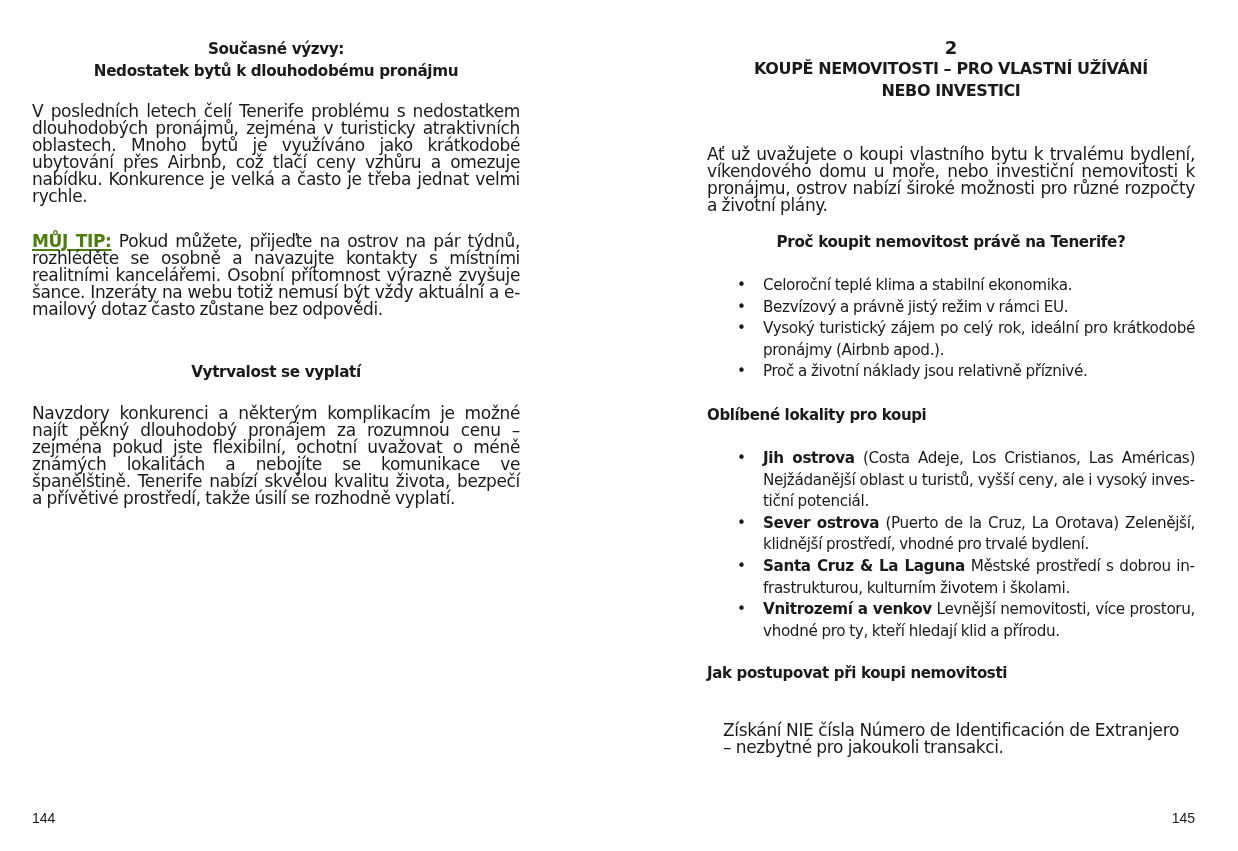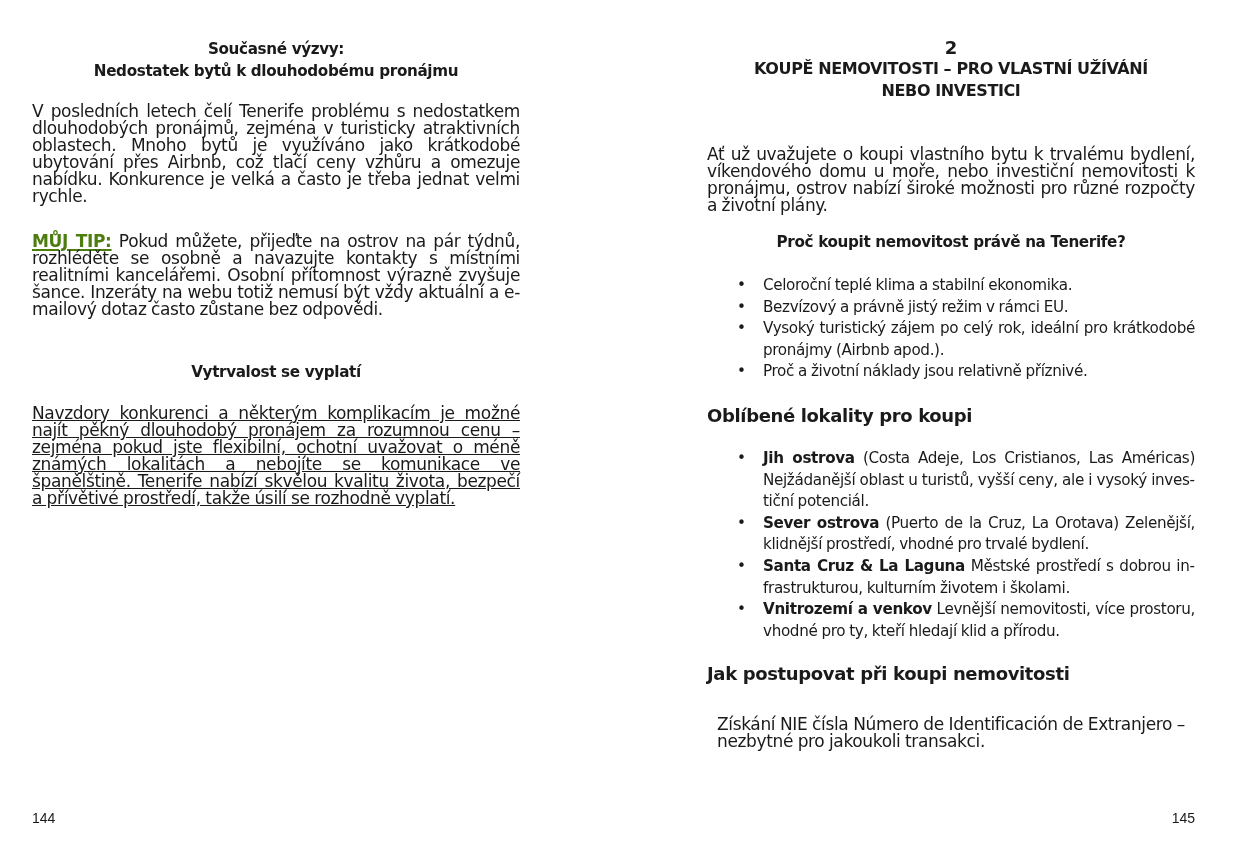--- a/index.html
+++ b/index.html
@@ -33,21 +33,21 @@
     }
     .center-heading {
       text-align: center;
       font-weight: bold;
       font-size: 15.2px;
       line-height: 21.6px;
       letter-spacing: -0.35px;
     }
     .left-heading {
       font-weight: bold;
-      font-size: 18px;
+      font-size: 15px;
       line-height: 21.6px;
       letter-spacing: -0.35px;
     }
     .chapter-num {
       text-align: center;
       font-weight: bold;
       font-size: 18px;
       line-height: 22px;
     }
     .chapter-title {
@@ -100,21 +100,21 @@
     <div>Současné výzvy:</div>
     <div>Nedostatek bytů k dlouhodobému pronájmu</div>
   </div>
 
   <p class="abs text" style="top:103px; margin:0;">V posledních letech čelí Tenerife problému s nedostatkem dlou­hodobých pronájmů, zejména v turisticky atraktivních oblastech. Mnoho bytů je využíváno jako krátkodobé ubytování přes Airbnb, což tlačí ceny vzhůru a omezuje nabídku. Konkurence je velká a často je třeba jednat velmi rychle.</p>
 
   <p class="abs text" style="top:233px; margin:0;"><span class="tip-label">MŮJ TIP:</span><span> Pokud můžete, přijeďte na ostrov na pár týdnů, rozhléd­ěte se osobně a navazujte kontakty s místními realitními kan­celáře­mi. Osobní přítomnost výrazně zvyšuje šance. Inzeráty na webu totiž nemusí být vždy aktuální a e-mailový dotaz často zů­stane bez odpovědi.</span></p>
 
   <div class="abs center-heading" style="top:362px;">Vytrvalost se vyplatí</div>
 
-  <p class="abs text" style="top:405px; margin:0;text-decoration:underline;">Navzdory konkurenci a některým komplikacím je možné najít pěkný dlouhodobý pronájem za rozumnou cenu – zejména pokud jste flexibilní, ochotní uvažovat o méně známých lokalitách a ne­bojíte se komunikace ve španělštině. Tenerife nabízí skvělou kvali­tu života, bezpečí a přívětivé prostředí, takže úsilí se rozhodně vy­platí.</p>
+  <p class="abs text" style="top:405px; margin:0;">Navzdory konkurenci a některým komplikacím je možné najít pěkný dlouhodobý pronájem za rozumnou cenu – zejména pokud jste flexibilní, ochotní uvažovat o méně známých lokalitách a ne­bojíte se komunikace ve španělštině. Tenerife nabízí skvělou kvali­tu života, bezpečí a přívětivé prostředí, takže úsilí se rozhodně vy­platí.</p>
 
   <div class="page-number" style="left:0;">144</div>
 </div>
 
 <div class="page page-right">
   <div class="abs chapter-num" style="top:37px;">2</div>
   <div class="abs chapter-title" style="top:58px;">
     <div>KOUPĚ NEMOVITOSTI – PRO VLASTNÍ UŽÍVÁNÍ</div>
     <div>NEBO INVESTICI</div>
   </div>
@@ -134,16 +134,16 @@
 
   <ul class="abs bullets" style="top:448px;">
     <li><span class="bullet">•</span><b>Jih ostrova</b><span> (Costa Adeje, Los Cristianos, Las Américas) Nejžádanější oblast u turistů, vyšší ceny, ale i vysoký inves­tiční potenciál.</span></li>
     <li><span class="bullet">•</span><b>Sever ostrova</b><span> (Puerto de la Cruz, La Orotava) Zelenější, klidnější prostředí, vhodné pro trvalé bydlení.</span></li>
     <li><span class="bullet">•</span><b>Santa Cruz &amp; La Laguna</b><span> Městské prostředí s dobrou in­frastrukturou, kulturním životem i školami.</span></li>
     <li><span class="bullet">•</span><b>Vnitrozemí a venkov</b><span> Levnější nemovitosti, více prosto­ru, vhodné pro ty, kteří hledají klid a přírodu.</span></li>
   </ul>
 
   <div class="abs left-heading" style="top:663px;">Jak postupovat při koupi nemovitosti</div>
 
-  <p class="abs text" style="top:706px; margin:10px;">Získání NIE čísla Número de Identificación de Extranjero – nezbyt­né pro jakoukoli transakci.</p>
+  <p class="abs text" style="top:706px; margin:16px;">Získání NIE čísla Número de Identificación de Extranjero – nezbyt­né pro jakoukoli transakci.</p>
 
   <div class="page-number" style="right:0;">145</div>
 </div>
 
 </body></html>

